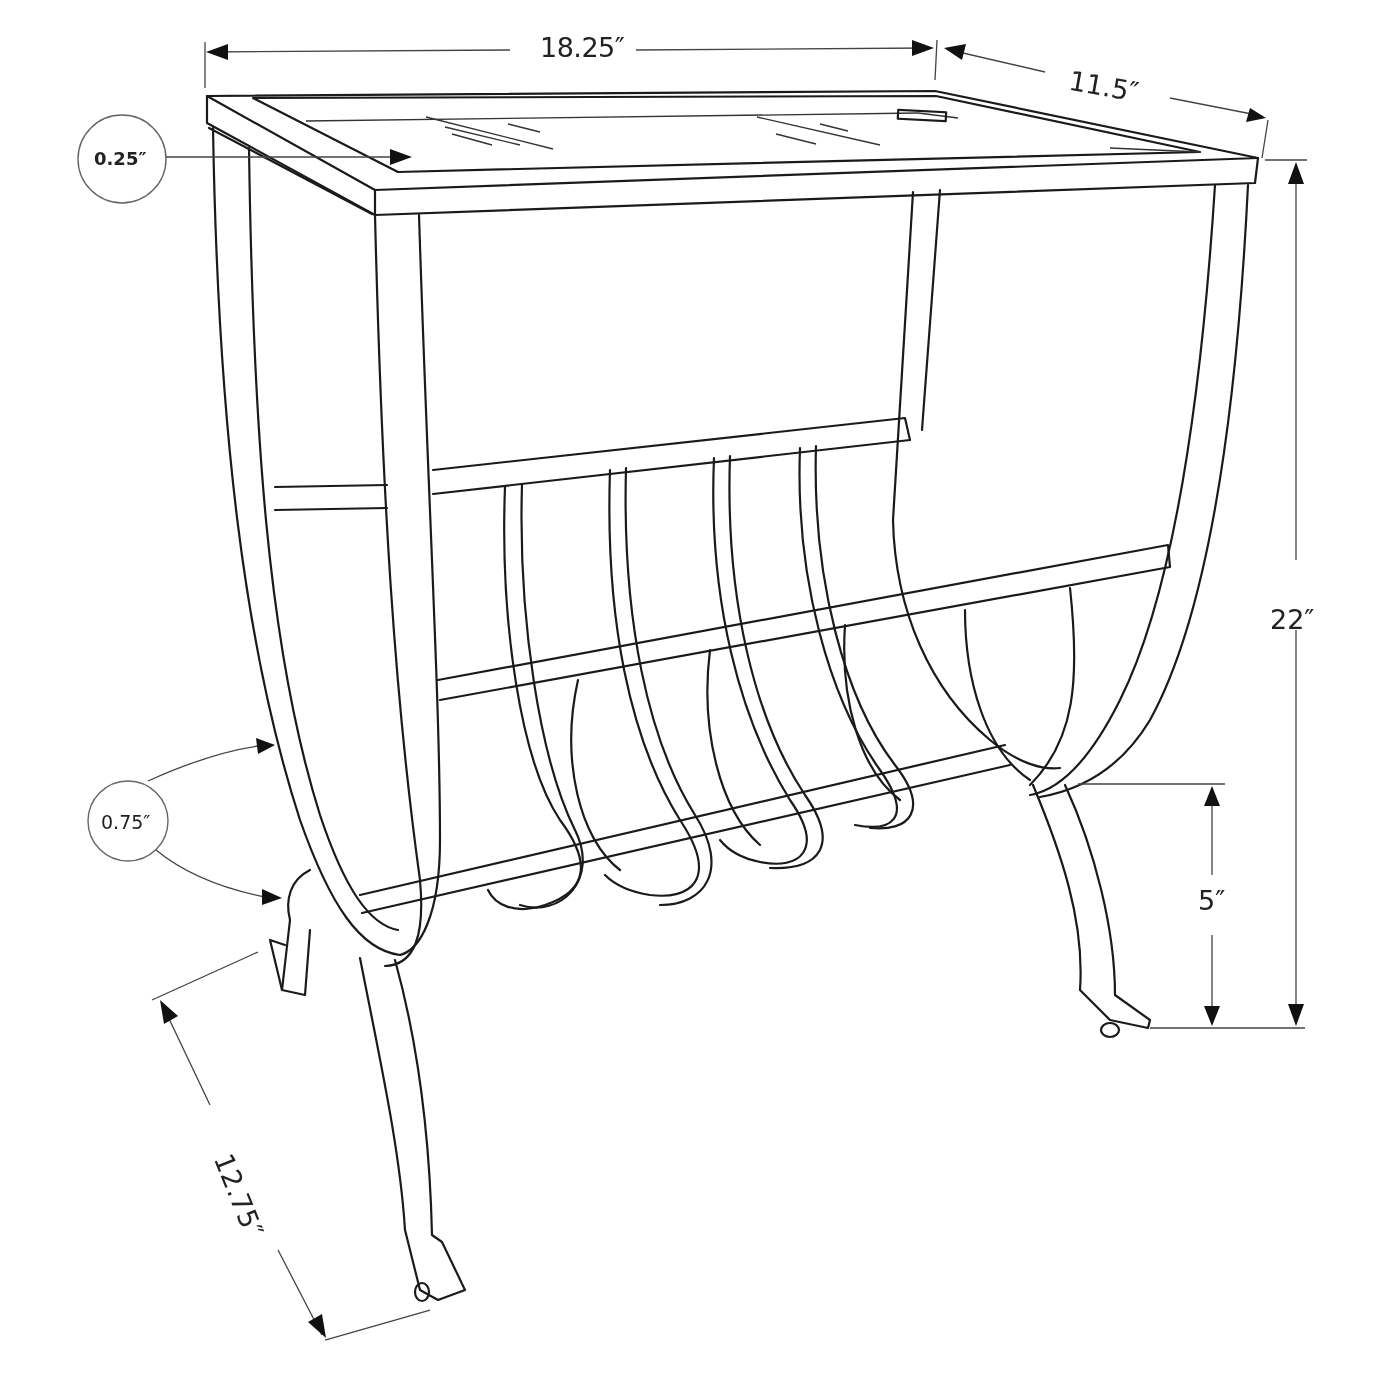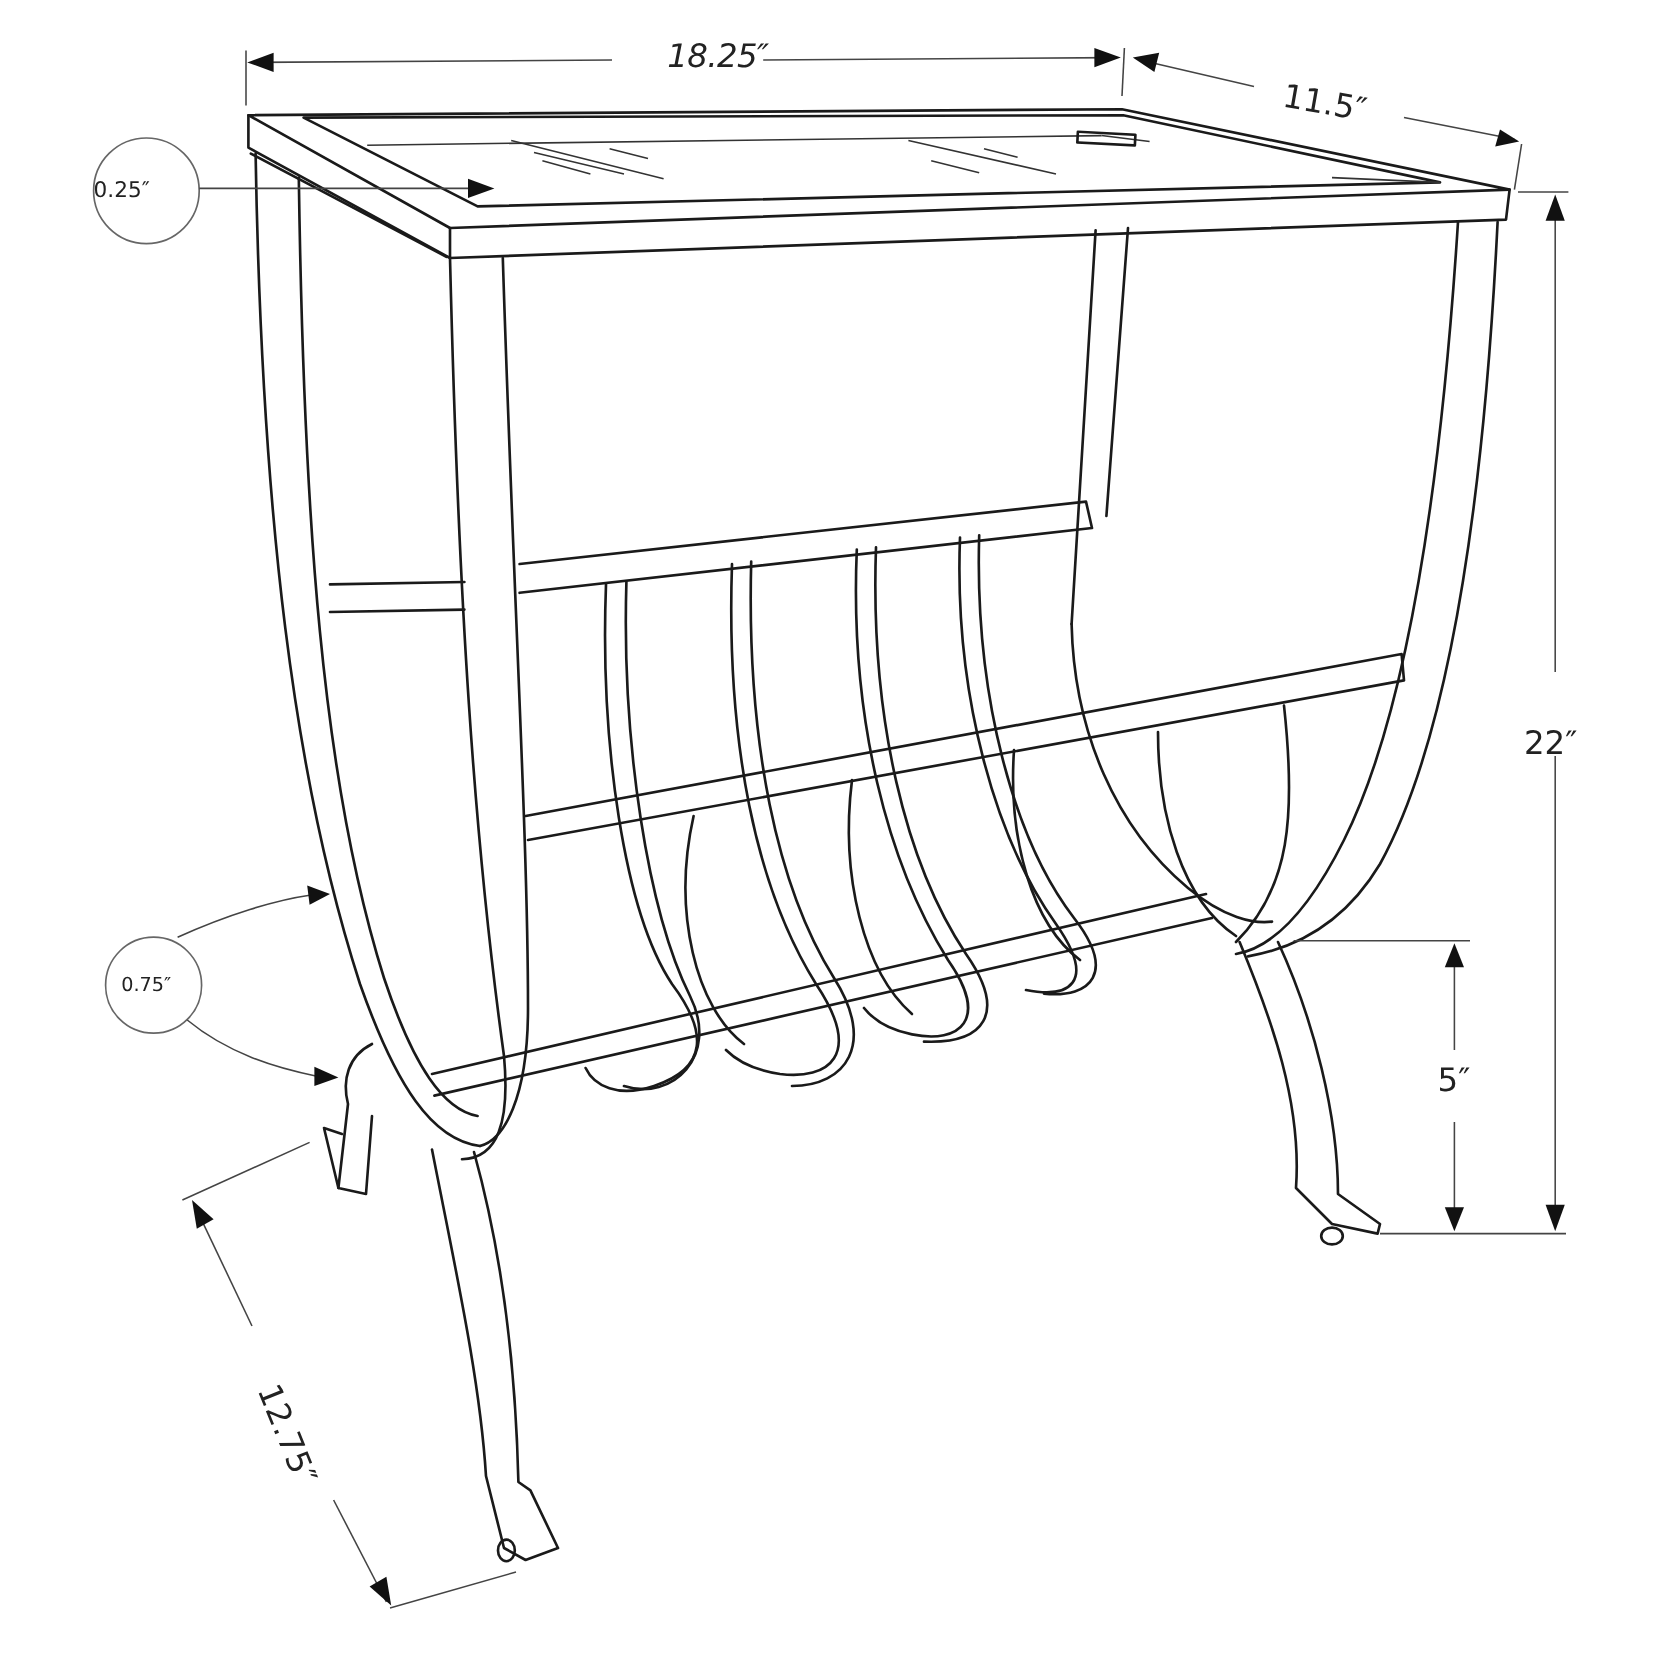--- a/index.html
+++ b/index.html
@@ -129,19 +129,19 @@
   </g>
   <g>
     <circle class="callout" cx="128" cy="821" r="40"></circle>
     <path class="dim" d="M148 781 C190 762 230 750 258 746"></path>
     <polygon class="arrow" points="275,745 256,738 258,754"></polygon>
     <path class="dim" d="M156 850 C190 878 230 890 265 897"></path>
     <polygon class="arrow" points="282,898 262,889 262,905"></polygon>
   </g>
 </svg>
 
-<div style="position:absolute;left:556px;top:32px;font-size:27px;color:#222;letter-spacing:-0.5px;font-style:italic;">18.25″</div>
+<div style="position:absolute;left:540px;top:32px;font-size:27px;color:#222;letter-spacing:-0.5px;">18.25″</div>
 <div style="position:absolute;left:1072px;top:65px;font-size:27px;color:#222;transform:rotate(10deg);transform-origin:left top;">11.5″</div>
 <div style="position:absolute;left:1270px;top:578px;font-size:27px;color:#222;margin-top:26px;">22″</div>
 <div style="position:absolute;left:1198px;top:885px;font-size:27px;color:#222;">5″</div>
 <div style="position:absolute;left:195px;top:1180px;font-size:27px;color:#222;transform:rotate(68deg);transform-origin:center;">12.75″</div>
-<div style="position:absolute;left:78px;top:148px;font-size:18px;color:#222;">0.25″</div>
-<div style="position:absolute;left:101px;top:811px;font-size:16px;color:#222;">0.75″</div>
+<div style="position:absolute;left:94px;top:148px;font-size:18px;color:#222;font-weight:bold;">0.25″</div>
+<div style="position:absolute;left:101px;top:811px;font-size:19px;color:#222;">0.75″</div>
 
 </body></html>

